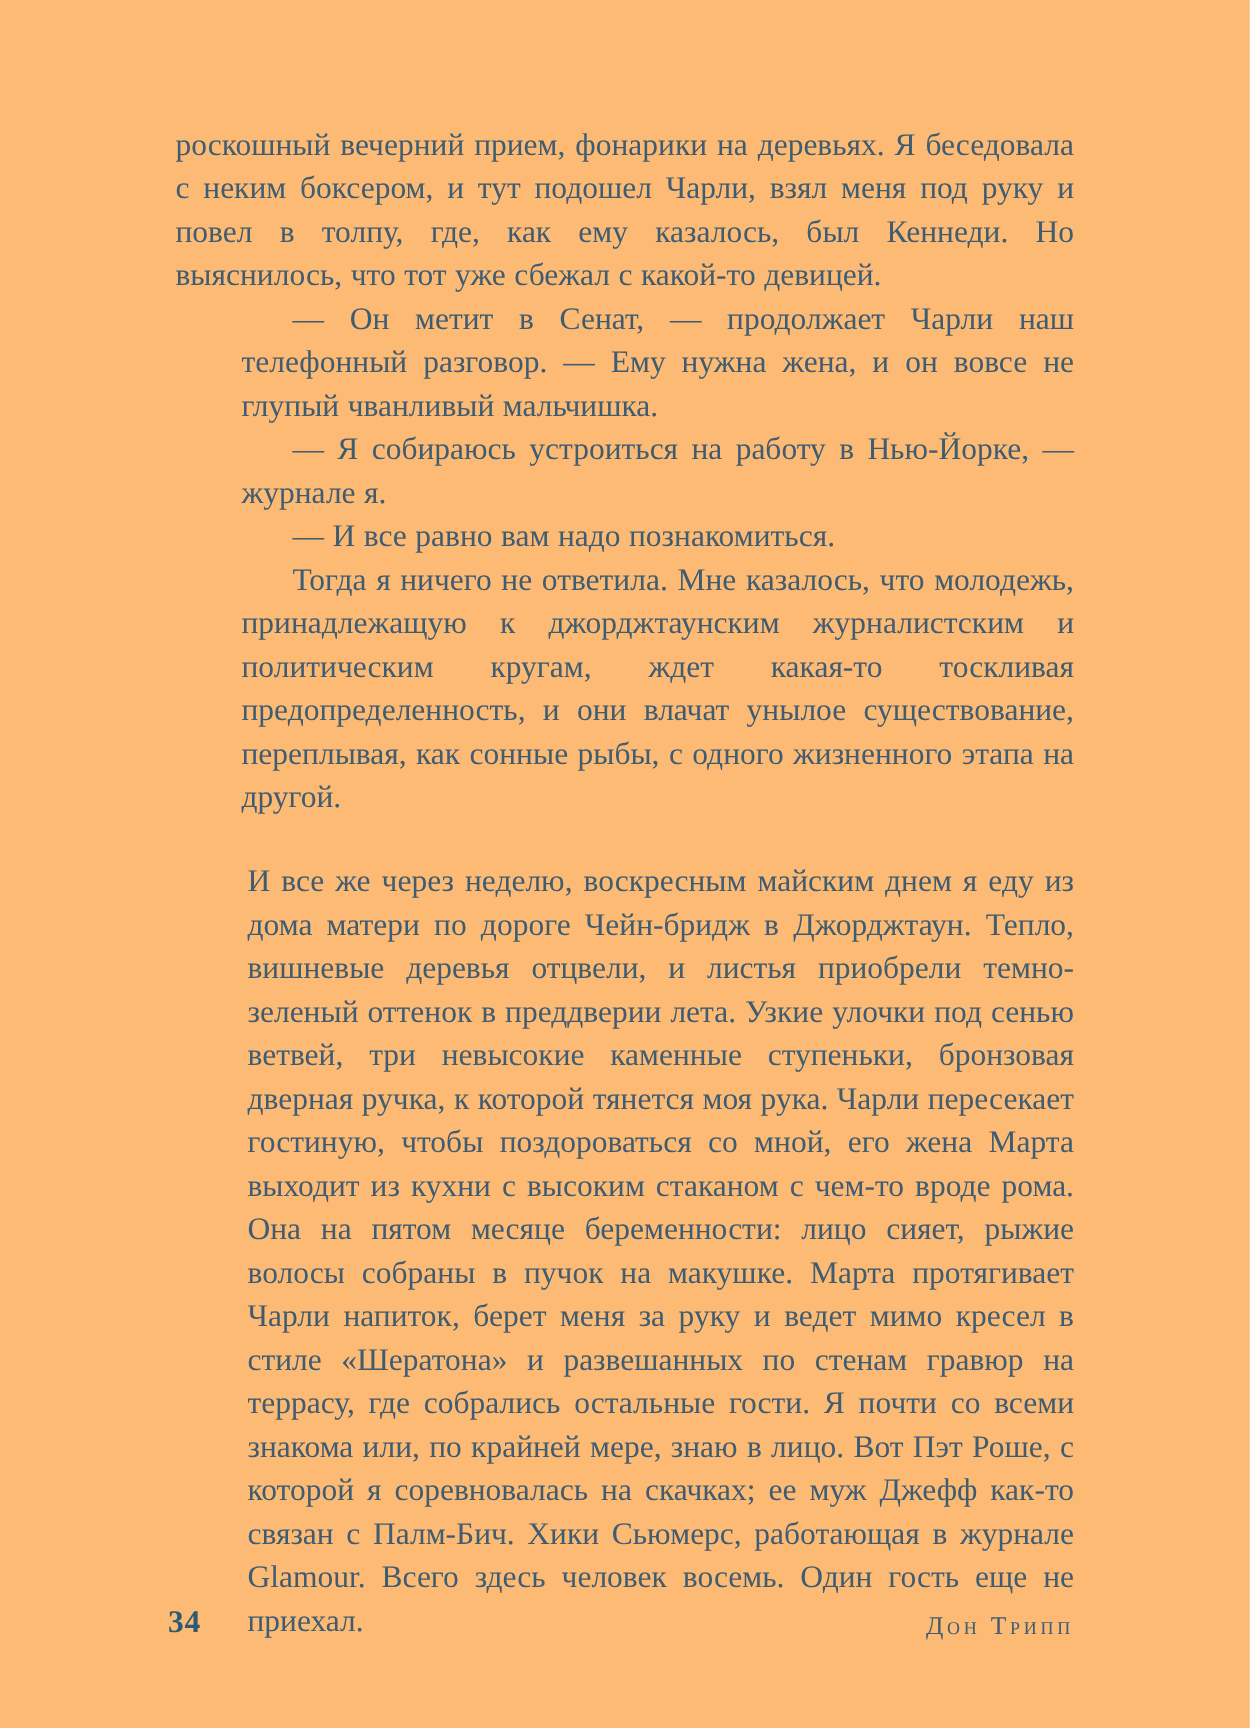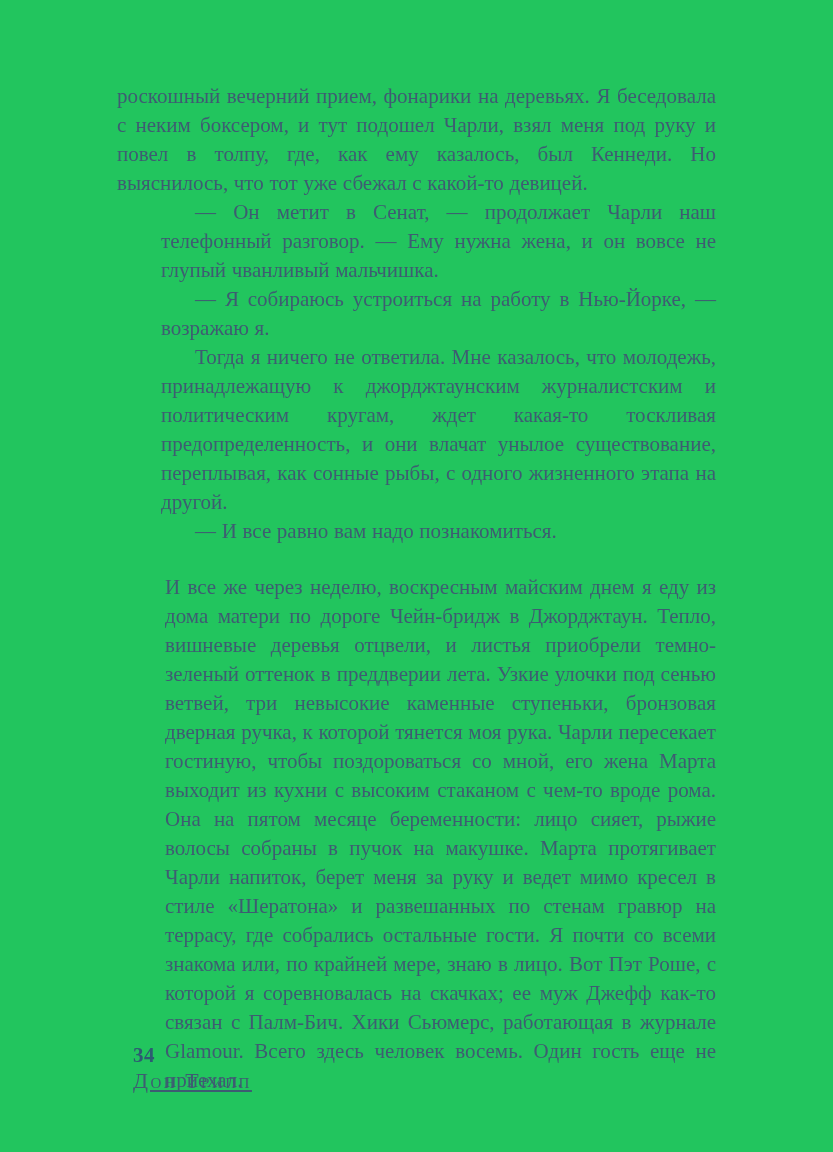--- a/index.html
+++ b/index.html
@@ -10,21 +10,21 @@
     width: 833px;
     height: 1152px;
     background: #ffffff;
     position: relative;
     overflow: hidden;
     font-family: "Liberation Serif", "DejaVu Serif", serif;
   }
   .page {
     position: absolute;
     inset: 0;
-    background: #22c55e;
+    background: #fdba74;
     color: #3e5c72;
   }
   .text-block {
     position: absolute;
     left: 117px;
     right: 117px;
     top: 82px;
     text-align: justify;
     font-size: 21px;
     line-height: 29px;
@@ -40,53 +40,51 @@
   .para.indent {
     text-indent: 34px;
     margin-left: 44px;
   }
   .para.section-start {
     margin-top: 27px;
     margin-left: 48px;
   }
   .footer {
     position: absolute;
-    left: 133px;
+    left: 112px;
     right: 117px;
     bottom: 58px;
     display: flex;
     justify-content: space-between;
-    align-items: flex-start;
-    flex-direction: column;
+    align-items: flex-end;
   }
   .page-num {
     font-weight: bold;
     font-size: 21px;
     color: #2d5b72;
     letter-spacing: 0.5px;
   }
   .author {
     font-variant: small-caps;
     letter-spacing: 2.5px;
-    font-size: 22px;
+    font-size: 17px;
     color: #3e5c72;
-    text-decoration: underline;
   }
 </style>
 </head>
 <body>
 
 <div class="page" lang="ru">
 
   <main class="text-block" lang="ru">
     <p class="para no-indent">роскошный вечерний прием, фонарики на деревьях. Я беседовала с неким боксером, и тут подошел Чарли, взял меня под руку и повел в толпу, где, как ему казалось, был Кеннеди. Но выяснилось, что тот уже сбежал с какой-то девицей.</p>
     <p class="para indent">— Он метит в Сенат, — продолжает Чарли наш телефонный разговор. — Ему нужна жена, и он вовсе не глупый чванливый мальчишка.</p>
-    <p class="para indent">— Я собираюсь устроиться на работу в Нью-Йорке, — возражаю я.</p>
+    <p class="para indent">— Я собираюсь устроиться на работу в Нью-Йорке, — журнале я.</p>
+    <p class="para indent">— И все равно вам надо познакомиться.</p>
     <p class="para indent">Тогда я ничего не ответила. Мне казалось, что молодежь, принадлежащую к джорджтаунским журналистским и политическим кругам, ждет какая-то тоскливая предопределенность, и они влачат унылое существование, переплывая, как сонные рыбы, с одного жизненного этапа на другой.</p>
-    <p class="para indent">— И все равно вам надо познакомиться.</p>
     <p class="para no-indent section-start">И все же через неделю, воскресным майским днем я еду из дома матери по дороге Чейн-бридж в Джорджтаун. Тепло, вишневые деревья отцвели, и листья приобрели темно-зеленый оттенок в преддверии лета. Узкие улочки под сенью ветвей, три невысокие каменные ступеньки, бронзовая дверная ручка, к которой тянется моя рука. Чарли пересекает гостиную, чтобы поздороваться со мной, его жена Марта выходит из кухни с высоким стаканом с чем-то вроде рома. Она на пятом месяце беременности: лицо сияет, рыжие волосы собраны в пучок на макушке. Марта протягивает Чарли напиток, берет меня за руку и ведет мимо кресел в стиле «Шератона» и развешанных по стенам гравюр на террасу, где собрались остальные гости. Я почти со всеми знакома или, по крайней мере, знаю в лицо. Вот Пэт Роше, с которой я соревновалась на скачках; ее муж Джефф как-то связан с Палм-Бич. Хики Сьюмерс, работающая в журнале Glamour. Всего здесь человек восемь. Один гость еще не приехал.</p>
   </main>
 
   <footer class="footer">
     <span class="page-num">34</span>
     <span class="author">Дон Трипп</span>
   </footer>
 
 </div>
 

